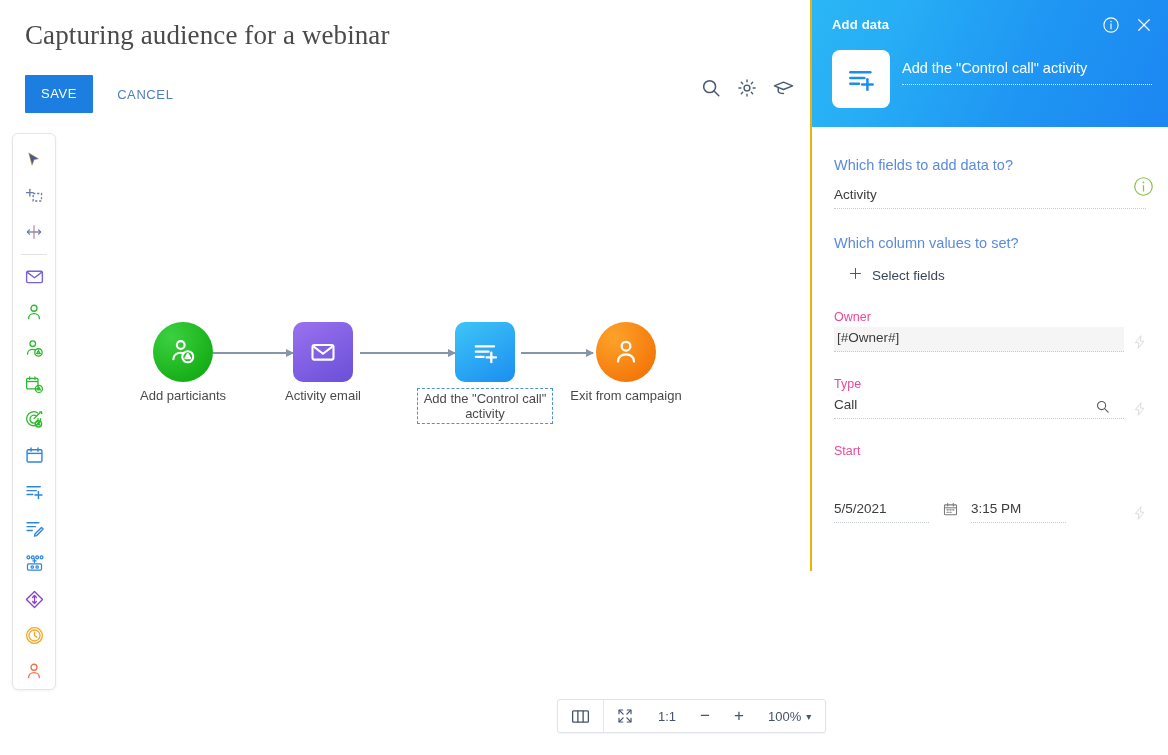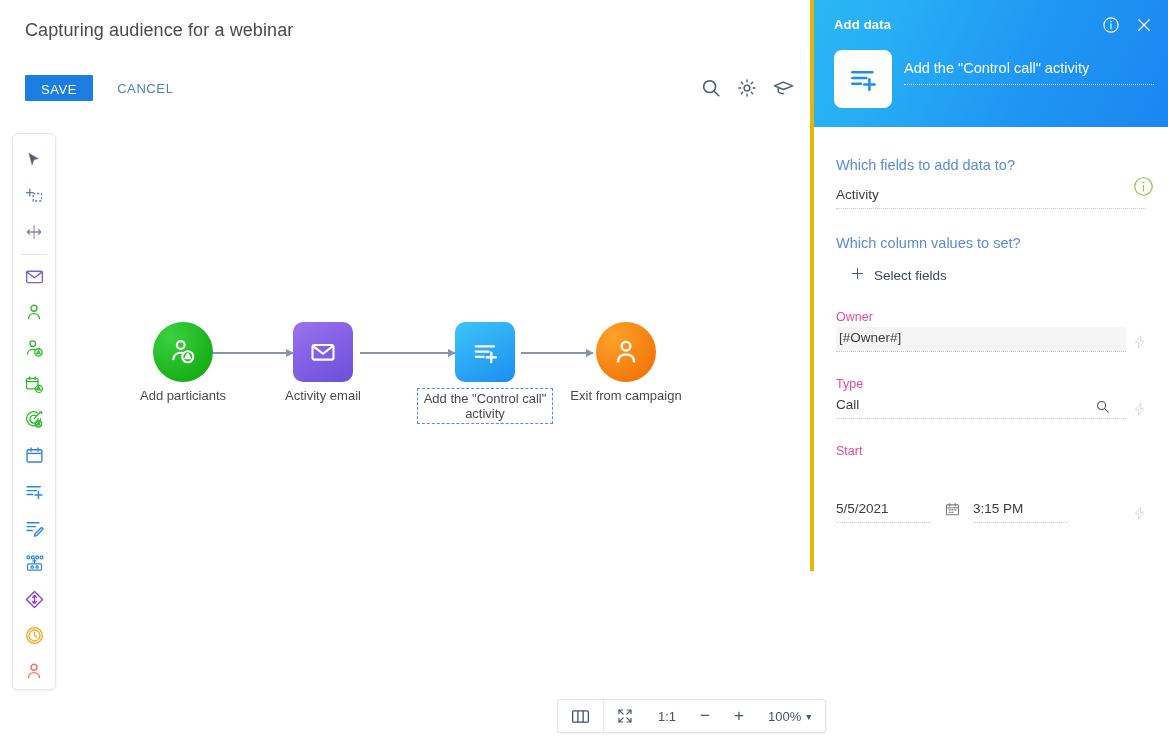--- a/index.html
+++ b/index.html
@@ -13,30 +13,30 @@
 
   
   #canvas-area {
     position: absolute; left: 0; top: 0;
     width: 810px; height: 755px;
     background: #ffffff;
   }
 
   #page-title {
     position: absolute; left: 25px; top: 20px;
-    font-size: 18px; font-weight: 400; color: #4a4a4a;
-    letter-spacing: 0.1px; white-space: nowrap;
+    font-size: 27px; font-weight: 400; color: #4a4a4a;
+    letter-spacing: 0.1px; white-space: nowrap; font-family: Liberation Serif, serif;
   }
 
   #action-bar { position: absolute; left: 25px; top: 75px; display: flex; align-items: center; }
   #save-button {
     background: #1b7ee0; color: #fff; border: none;
     font-family: "Liberation Sans", sans-serif;
     font-size: 13px; letter-spacing: .6px;
-    padding: 0 16px; height: 26px; line-height: 30px;
+    padding: 0 16px; height: 38px; line-height: 30px;
     cursor: pointer; border-radius: 1px;
   }
   #cancel-button {
     background: none; border: none; color: #4f7fc4;
     font-family: "Liberation Sans", sans-serif;
     font-size: 13px; letter-spacing: .6px; margin-left: 24px;
     cursor: pointer;
   }
 
   #header-icons {
@@ -106,21 +106,21 @@
     height: 100%; padding: 0 12px; cursor: pointer; color: #45536b;
   }
   #zoom-bar .zb-sep { width: 1px; height: 100%; background: #e4e8ed; }
   #zoom-bar .zb-text { font-size: 13px; }
 
   
   #right-panel {
     position: absolute; left: 810px; top: 0;
     width: 358px; height: 571px;
     background: #fff;
-    border-left: 4px solid #eab308;
+    border-left: 2px solid #eab308;
   }
   #panel-header {
     position: relative;
     height: 127px;
     background: linear-gradient(115deg, #2ab6f6 0%, #27aef5 22%, #1f96f3 60%, #1b86f2 100%);
   }
   #panel-header-title {
     position: absolute; left: 20px; top: 17px;
     color: #fff; font-size: 13px; font-weight: bold; letter-spacing: .2px;
   }

